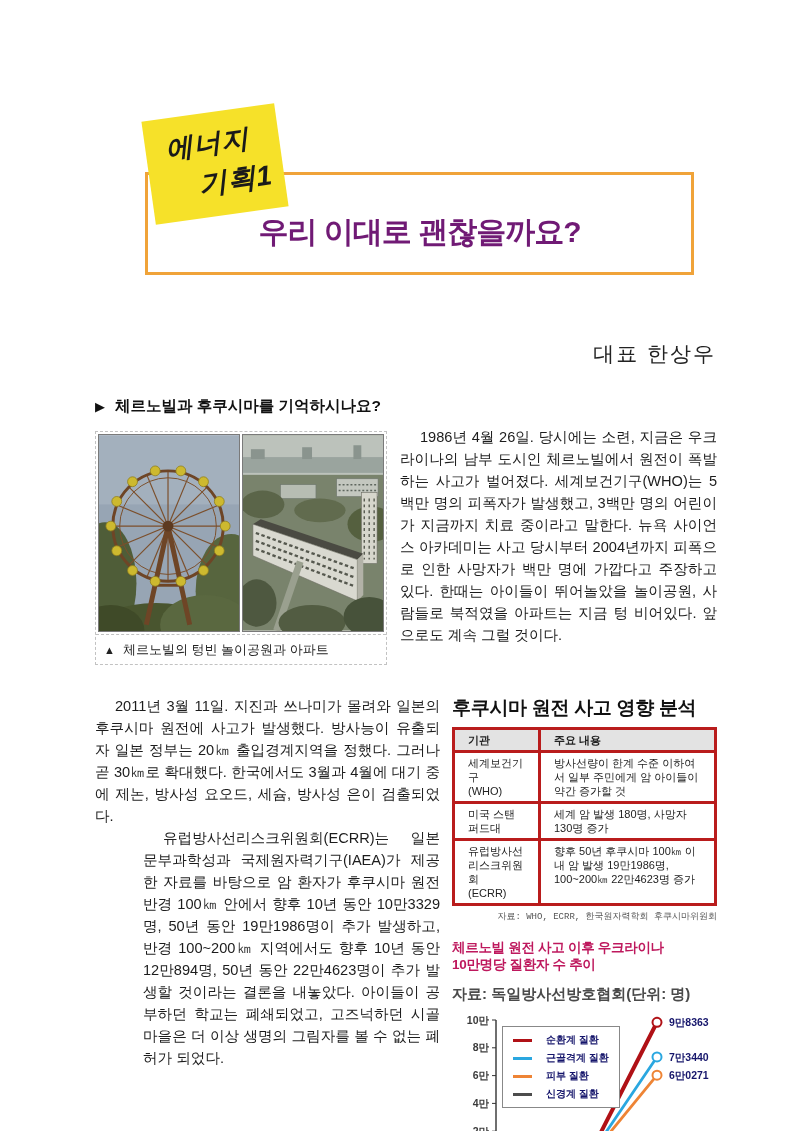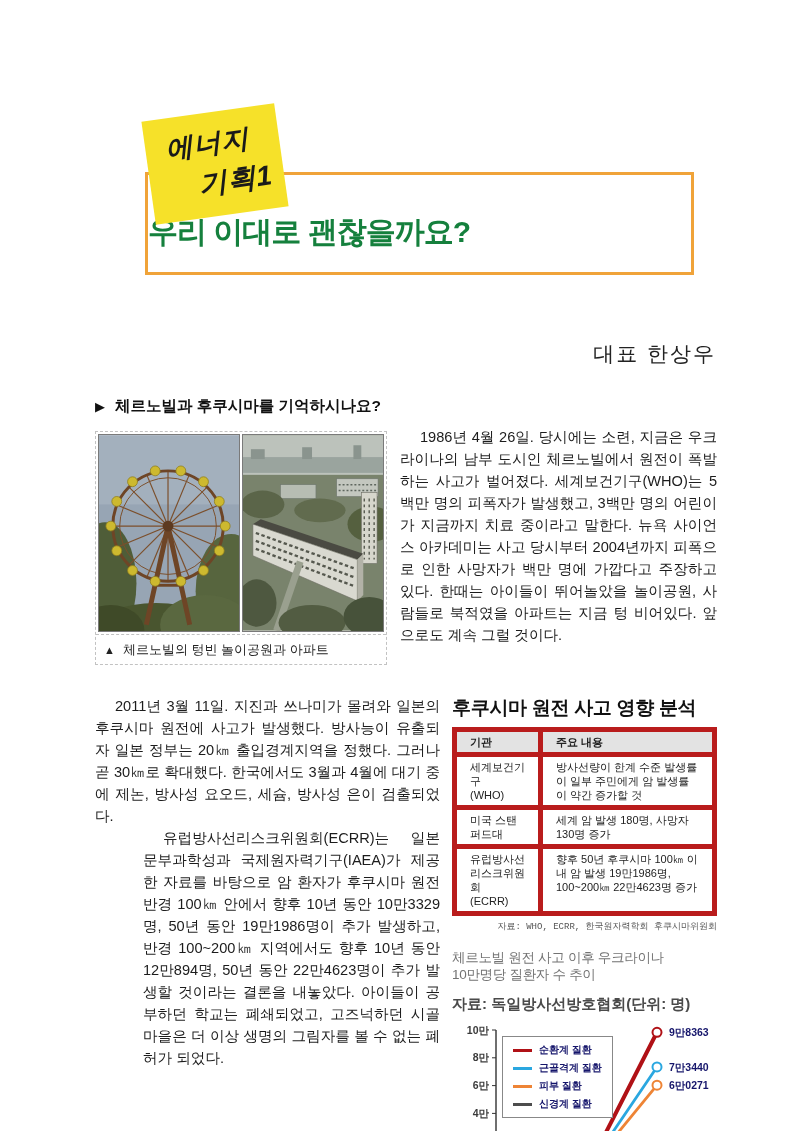--- a/index.html
+++ b/index.html
@@ -6,21 +6,21 @@
   .page{position:relative;width:800px;height:1131px;background:#fff;overflow:hidden;
         font-family:"Liberation Sans","DejaVu Sans",sans-serif;color:#1a1a1a;}
 
   
   .badge{position:absolute;left:148px;top:112px;width:134px;height:104px;
          background:#f6e129;transform:rotate(-8deg);z-index:2;}
   .badge-l1{margin:13px 0 0 20px;font-size:27px;font-weight:bold;font-style:italic;letter-spacing:1px;}
   .badge-l2{margin:3px 0 0 48px;font-size:28px;font-weight:bold;font-style:italic;letter-spacing:1px;}
   .title-box{position:absolute;left:145px;top:172px;width:549px;height:103px;
              border:3px solid #f0a339;box-sizing:border-box;background:#fff;z-index:1;}
-  .page-title{margin-top:37px;text-align:left;font-size:30px;font-weight:bold;letter-spacing:-1px;color:#15803d;}
+  .page-title{margin-top:37px;text-align:center;font-size:30px;font-weight:bold;letter-spacing:-1px;color:#701a75;}
   .author{position:absolute;top:340px;right:84px;font-size:21px;letter-spacing:2px;color:#222;}
 
   
   .content{position:absolute;left:95px;top:396px;width:622px;}
   .sec-heading{display:flex;align-items:center;gap:10px;font-size:15.5px;font-weight:bold;color:#111;}
   .sec-marker{font-size:13px;}
 
   .row1{display:flex;margin-top:14px;}
   .figure{width:292px;flex:none;border:1px dashed #c2c2c2;box-sizing:border-box;background:#fff;}
   .photos{display:flex;gap:2px;padding:2px;}
@@ -36,35 +36,35 @@
 
   .row2{display:flex;margin-top:30px;}
   .col-left{width:345px;flex:none;}
   .col-left .para + .para{margin-top:0;margin-left:48px;}
   .col-right{width:265px;flex:none;margin-left:12px;}
 
   
   .tbl-title{font-size:19px;font-weight:bold;color:#101010;letter-spacing:-0.3px;}
   table.impact{border-collapse:collapse;width:100%;margin-top:6px;font-size:11px;line-height:14px;color:#222;
                border-top:1.5px solid #8a8a8a;border-bottom:1.5px solid #8a8a8a;}
-  table.impact th,table.impact td{border:5px solid #b91c1c;padding:3px 13px;text-align:left;vertical-align:top;}
+  table.impact th,table.impact td{border:3px solid #b91c1c;padding:3px 13px;text-align:left;vertical-align:top;}
   table.impact th{background:#e3e3e3;font-weight:bold;}
   .col-org{width:86px;}
   .org-cell{white-space:pre-line;}
   .tbl-source{font-size:9px;color:#555;text-align:right;margin-top:4px;font-family:Liberation Mono, monospace;}
 
   
   .chart-block{margin-top:16px;}
-  .chart-title{font-size:13.5px;font-weight:normal;line-height:17px;color:#737373;letter-spacing:-0.3px;}
+  .chart-title{font-size:13.5px;font-weight:bold;line-height:17px;color:#be185d;letter-spacing:-0.3px;}
   .chart-meta{display:flex;justify-content:flex-start;align-items:baseline;margin-top:12px;
               font-size:15px;font-weight:bold;color:#4a4a4a;}
   .chart-wrap{position:relative;margin-top:2px;}
   .legend{position:absolute;left:50px;top:20px;border:1.5px solid #888;background:#fff;
           padding:6px 10px;display:flex;flex-direction:column;gap:4px;}
-  .legend-row{display:flex;align-items:center;gap:7px;font-size:10px;font-weight:bold;color:#15156b;}
+  .legend-row{display:flex;align-items:center;gap:14px;font-size:10px;font-weight:bold;color:#15156b;}
   .legend-swatch{display:inline-block;width:19px;height:3px;}
   svg text{font-family:"Liberation Sans","DejaVu Sans",sans-serif;}
 </style>
 </head>
 <body>
 
 <div class="page">
 
   <div class="badge" style="background: rgb(246, 225, 41);">
     <div class="badge-l1">에너지</div>
@@ -184,21 +184,21 @@
           <thead>
             <tr>
               <th>기관</th>
               <th>주요 내용</th>
             </tr>
           </thead>
           <tbody>
             <tr>
               <td class="org-cell">세계보건기구
 (WHO)</td>
-              <td>방사선량이 한계 수준 발생률이 일부 주민에게 암 발생률이 약간 증가할 것</td>
+              <td>방사선량이 한계 수준 이하여서 일부 주민에게 암 아이들이 약간 증가할 것</td>
             </tr>
             <tr>
               <td class="org-cell">미국 스탠퍼드대</td>
               <td>세계 암 발생 180명, 사망자 130명 증가</td>
             </tr>
             <tr>
               <td class="org-cell">유럽방사선
 리스크위원회
 (ECRR)</td>
               <td>향후 50년 후쿠시마 100㎞ 이내 암 발생 19만1986명, 100~200㎞ 22만4623명 증가</td>

